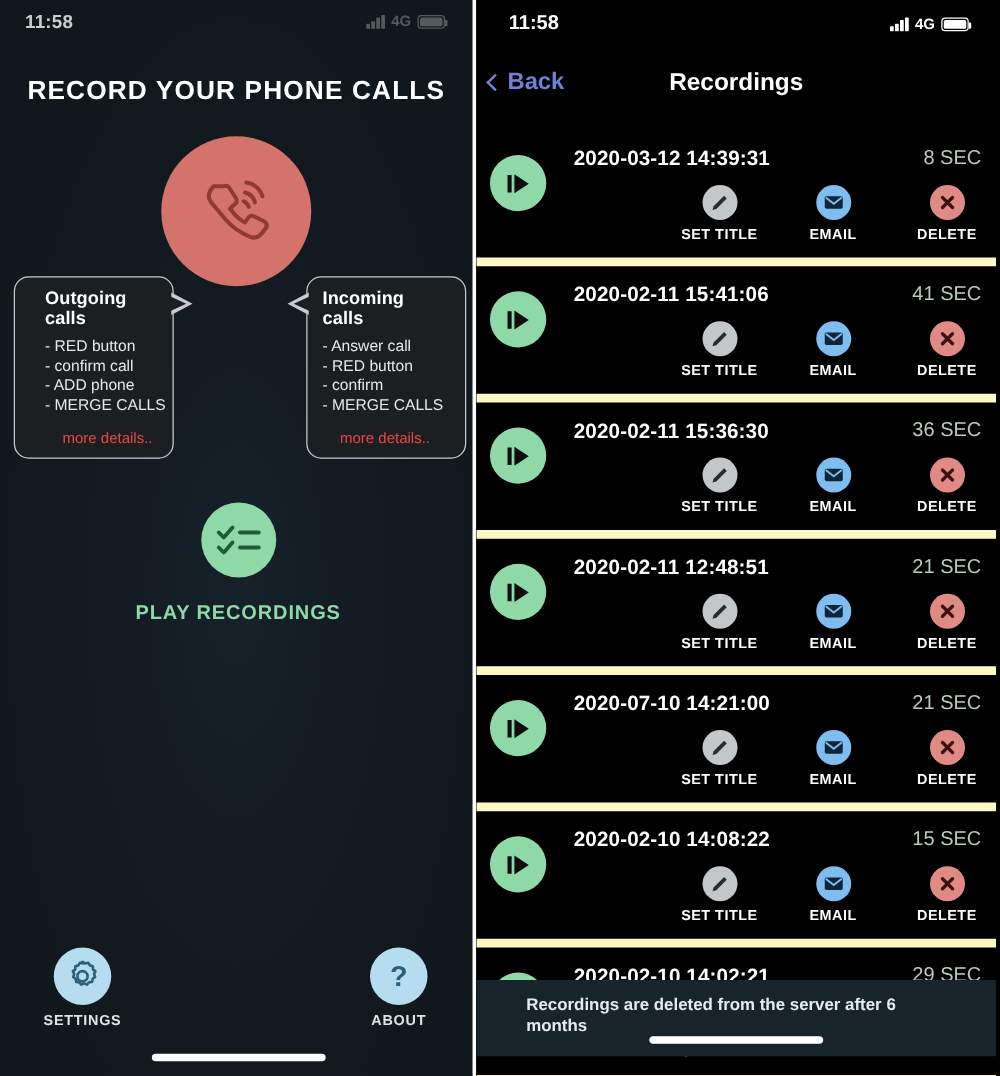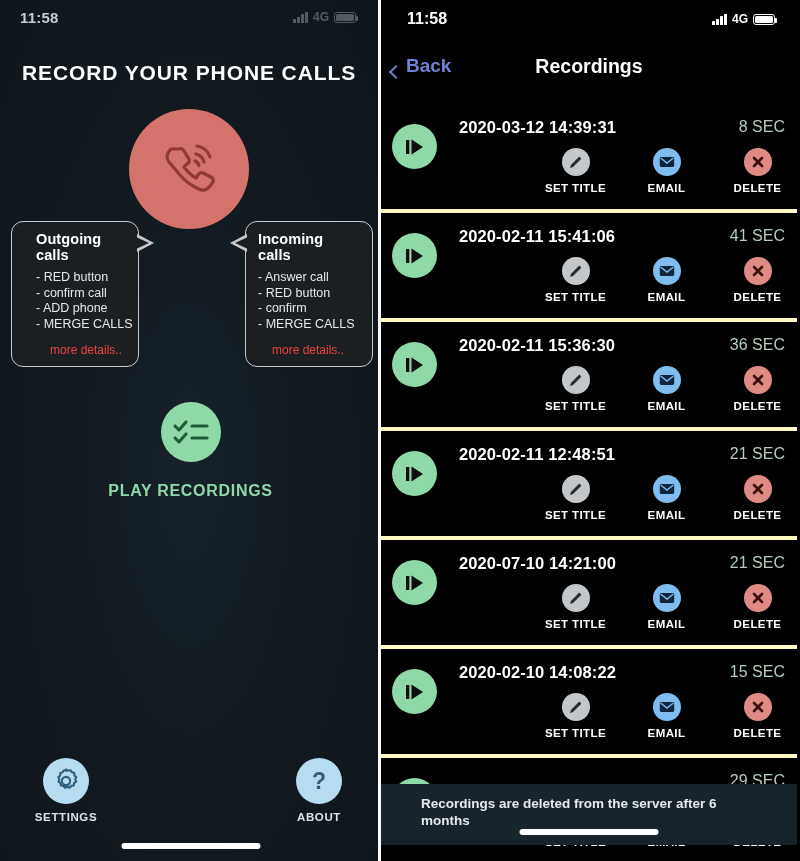--- a/index.html
+++ b/index.html
@@ -84,27 +84,27 @@
   .r-statusbar { height: 38px; display:flex; align-items:center; justify-content:space-between; padding: 0 22px 0 26px; }
   .r-time { color:#fff; font-size: 16px; font-weight: 700; }
   .r-status-right { display:flex; align-items:center; gap: 5px; }
   .r-status-right .bars i { background:#fff; }
   .r-status-right .net { color:#fff; }
   .r-status-right .batt { border-color:#fff; }
   .r-status-right .batt::after { background:#fff; }
   .r-status-right .batt span { background:#fff; }
 
   .navbar { height: 56px; display:flex; align-items:center; position: relative; }
-  .back-btn { display:flex; align-items:flex-end; gap:3px; margin-left: 10px; color:#6f81d8; font-size: 19px; font-weight:600; }
+  .back-btn { display:flex; align-items:center; gap:3px; margin-left: 10px; color:#6f81d8; font-size: 19px; font-weight:600; }
   .chev { width:10px; height:10px; border-left:2.6px solid #6f81d8; border-bottom:2.6px solid #6f81d8;
           transform: rotate(45deg); margin-right: 2px; }
   .nav-title { position:absolute; left:0; width:100%; text-align:center; color:#fff; font-size: 19.5px; font-weight:700; pointer-events:none; }
 
   .rec-list { position: absolute; top: 104px; left: 0; width: 416px; height: 757px; overflow: hidden; }
-  .rec-row { height: 109px; position: relative; border-bottom: 4px solid #fef9c3; }
+  .rec-row { height: 109px; position: relative; border-bottom: 7px solid #fef9c3; }
   .rec-play {
     position:absolute; left: 11px; top: 20px; width: 45px; height: 45px; border-radius: 50%;
     background: #8fd9a8; display:flex; align-items:center; justify-content:center;
   }
   .rec-date { position:absolute; left: 78px; top: 14px; color:#fff; font-size: 16.5px; font-weight:700; letter-spacing:.1px; }
   .rec-dur  { position:absolute; right: 12px; top: 14px; color:#b5cdbd; font-size: 16px; font-weight:400; }
   .rec-acts { position:absolute; right: 6px; top: 44px; display:flex; gap: 24px; }
   .act { width: 67px; text-align:center; }
   .act .ic { width: 28px; height: 28px; border-radius:50%; margin: 0 auto; display:flex; align-items:center; justify-content:center; }
   .act.title .ic { background: #c4c7c9; }
@@ -495,20 +495,21 @@
         </div>
       </div>
 
       <div class="rec-row">
         <div class="rec-play">
           <svg width="24" height="22" viewBox="0 0 24 22">
             <rect x="3" y="4" width="3.3" height="14" fill="#0d0d0d"></rect>
               <path d="M8.5 3.4 L20 11 L8.5 18.6 Z" fill="#0d0d0d"></path>
           </svg>
         </div>
+        <div class="rec-date">2020-02-10 14:02:21</div>
         <div class="rec-dur">29 SEC</div>
         <div class="rec-acts">
           <div class="act title">
             <div class="ic">
                 <svg width="15" height="15" viewBox="0 0 15 15">
                   <path d="M11.3 1.6 l2.1 2.1 -8.4 8.4 -3 0.9 0.9 -3 z" fill="#2a2a2a"></path>
                 </svg>
               </div>
             <div class="lbl">SET TITLE</div>
           </div>

